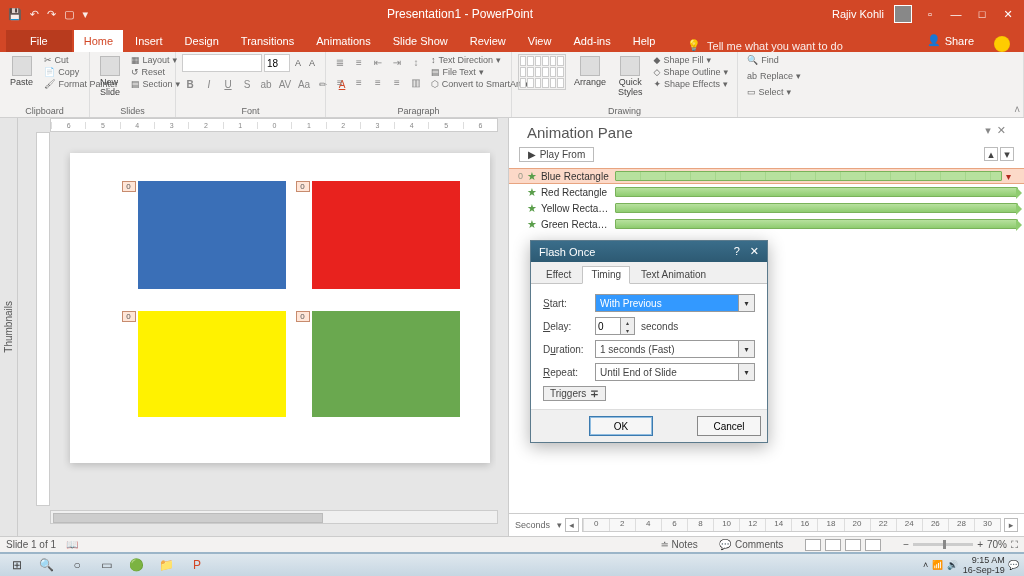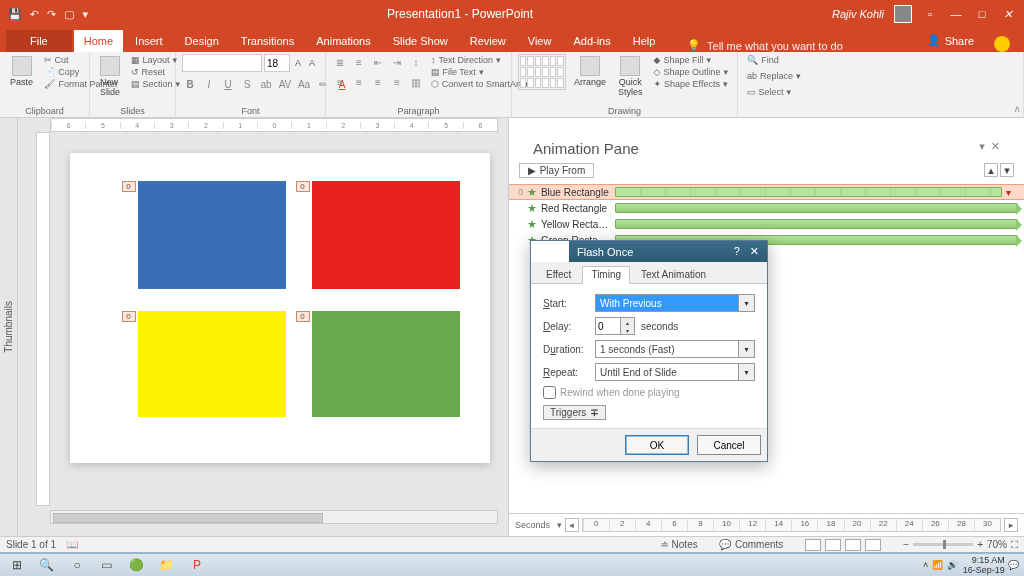--- a/index.html
+++ b/index.html
@@ -3,21 +3,21 @@
 <meta charset="utf-8">
 <style>
 * { box-sizing: border-box; margin: 0; padding: 0; font-family: "Segoe UI", sans-serif; }
 body { width: 1024px; height: 576px; overflow: hidden; background: #e6e6e6; font-size: 11px; color: #444; position: relative; }
 
 
 .titlebar { height: 28px; background: #d24726; display: flex; align-items: center; color: #fff; }
 .qat { display: flex; gap: 8px; padding: 0 8px; align-items: center; }
 .qat span { opacity: .9; }
 .title { flex: 1; text-align: center; font-size: 12px; }
-.user-area { display: flex; gap: 10px; padding: 0 8px; align-items: center; font-size: 11px; font-style: italic; }
+.user-area { display: flex; gap: 10px; padding: 0 8px; align-items: center; font-size: 11px; }
 .avatar { width: 18px; height: 18px; background: #888; border: 1px solid #fff; }
 .winbtn { width: 16px; text-align: center; }
 
 
 .ribbon-tabs { height: 24px; background: #d24726; display: flex; align-items: flex-end; padding: 0 6px; gap: 2px; color: #fff; font-size: 11px; }
 .ribbon-tabs .tab { padding: 5px 10px; cursor: pointer; }
 .ribbon-tabs .tab.active { background: #fff; color: #d24726; }
 .ribbon-tabs .file { background: #b83b1e; padding: 5px 24px; }
 .tellme { margin-left: 20px; display: flex; align-items: center; gap: 6px; opacity: .9; }
 .share { margin-left: auto; padding: 5px 10px; display:flex; align-items:center; gap:4px; }
@@ -50,21 +50,21 @@
 .ruler-v { position:absolute; top:14px; left:18px; bottom:30px; width:14px; background:#fff; border:1px solid #ccc; }
 .canvas-wrap { position:absolute; top:25px; left:45px; right:12px; bottom:30px; overflow:auto; background:#e6e6e6; display:flex; align-items:flex-start; justify-content:center; }
 .slide { width: 420px; height: 310px; background:#fff; box-shadow: 0 2px 8px rgba(0,0,0,.2); margin-top:10px; position:relative; }
 .slide .tag { position:absolute; width:14px; height:11px; border:1px solid #c78b6e; background:#ffe6d8; font-size:8px; display:flex; align-items:center; justify-content:center; color:#555; }
 .slide .shp { position:absolute; }
 .hscroll { position:absolute; bottom:12px; left:32px; right:10px; height:14px; background:#f0f0f0; border:1px solid #ccc; }
 .hscroll::after { content:""; position:absolute; left:2px; top:2px; height:8px; width:60%; background:#cdcdcd; border:1px solid #bbb; }
 
 
 .anim-pane { flex: 1; background:#fff; border-left:1px solid #ccc; display:flex; flex-direction:column; position:relative; }
-.anim-head { padding: 6px 24px 4px; color:#555; font-size:15px; font-weight:300; display:flex;margin-top:16px; }
+.anim-head { padding: 6px 18px 4px; color:#555; font-size:15px; font-weight:300; display:flex; }
 .anim-head .ctrls { margin-left:auto; display:flex; gap:6px; color:#888; font-size:11px; }
 .play-row { padding: 2px 10px 6px; }
 .play-btn { border:1px solid #bbb; background:#fff; padding: 1px 8px; font-size:10px; display:inline-flex; align-items:center; gap:4px; }
 .alist { flex:1; overflow:auto; }
 .arow { display:flex; align-items:center; height:16px; font-size:10px; padding: 0 6px 0 2px; gap:4px; }
 .arow.sel { background:#fcd9c8; border-top:1px solid #e8a480; border-bottom:1px solid #e8a480; }
 .arow .num { width:12px; text-align:right; color:#998; font-size:9px; }
 .arow .star { color:#5a9e4b; font-size:11px; }
 .arow .name { width: 70px; overflow:hidden; text-overflow:ellipsis; white-space:nowrap; color:#333; }
 .arow .bar { flex:1; height:10px; background: linear-gradient(#b7e19e,#8fcc70); border:1px solid #79b25a; border-radius:1px; position:relative; }
@@ -73,41 +73,41 @@
 .arow .dd { width:12px; color:#b02a1e; }
 
 .timeline { border-top:1px solid #ccc; padding: 4px 6px; display:flex; align-items:center; gap:3px; color:#666; font-size:9px; }
 .timeline .lbl { margin-right:4px; }
 .timeline .ruler { flex:1; height:14px; border:1px solid #ccc; background:#f8f8f8; display:flex; font-size:8px; }
 .timeline .ruler span { flex:1; border-left:1px solid #ddd; text-align:center; }
 .tbtn { border:1px solid #bbb; width:14px; height:14px; display:inline-flex; align-items:center; justify-content:center; background:#fff; }
 
 
 .dialog { position:absolute; top:240px; left:530px; width:238px; background:#fff; border:1px solid #5b7a8c; box-shadow: 0 4px 16px rgba(0,0,0,.3); font-size:10px; z-index:50; }
-.dialog .dtitle { background: linear-gradient(#3a6d8a,#2d5a73); color:#fff; padding: 4px 8px; display:flex; align-items:center; font-size:11px;margin-left:38px; }
+.dialog .dtitle { background: linear-gradient(#3a6d8a,#2d5a73); color:#fff; padding: 4px 8px; display:flex; align-items:center; font-size:11px; }
 .dialog .dtitle .sp { margin-left:auto; display:flex; gap:10px; }
 .dtabs { display:flex; border-bottom:1px solid #c5c5c5; background:#f0f0f0; padding: 4px 6px 0; gap:2px; font-size:10px; }
 .dtabs span { padding: 2px 8px; border:1px solid transparent; cursor:pointer; }
 .dtabs span.active { background:#fff; border:1px solid #c5c5c5; border-bottom:1px solid #fff; margin-bottom:-1px; }
 .dbody { padding: 10px 12px 8px; }
 .frow { display:flex; align-items:center; margin-bottom:5px; }
 .frow label { width:52px; }
 .frow label u { text-decoration: underline; }
 .frow .val { flex:1; border:1px solid #999; height:18px; padding:0 4px; display:flex; align-items:center; background:#fff; position:relative; }
 .frow .val.sel { background:#3399ff; color:#fff; }
 .frow .val .dd { position:absolute; right:0; top:0; bottom:0; width:16px; border-left:1px solid #999; background:#eee; display:flex; align-items:center; justify-content:center; color:#333; font-size:8px; }
 .spin { width:40px; border:1px solid #999; height:18px; display:flex; }
 .spin input { border:none; width:24px; font-size:10px; padding:0 2px; outline:none; }
 .spin .sp-btns { width:14px; display:flex; flex-direction:column; border-left:1px solid #999; }
 .spin .sp-btns span { flex:1; font-size:6px; display:flex; align-items:center; justify-content:center; background:#eee; }
 .chk { display:flex; align-items:center; gap:4px; margin: 3px 0 6px; color:#999; }
 .chk input { margin:0; }
 .trigger-btn { border:1px solid #999; padding:1px 6px; background:#f0f0f0; display:inline-flex; align-items:center; gap:4px; }
 .dbtns { border-top:1px solid #ddd; background:#f0f0f0; padding:6px; display:flex; justify-content:flex-end; gap:8px; }
-.dbtns button { width:64px; height:20px; font-size:10px; border:1px solid #888; background:#f6f6f6; }
+.dbtns button { width:64px; height:20px; font-size:10px; border:1px solid #888; background:#f6f6f6;margin-left:36px; }
 .dbtns button.primary { border:1px solid #3b7aaf; box-shadow: inset 0 0 0 1px #8fbce0; }
 
 
 .statusbar { position:absolute; left:0; right:0; bottom:24px; height:16px; background:#f3f2f1; border-top:1px solid #ccc; display:flex; align-items:center; font-size:10px; color:#555; padding:0 6px; gap:10px; }
 .statusbar .sp { margin-left:auto; display:flex; gap:22px; align-items:center; }
 .view-icons { display:flex; gap:4px; }
 .view-icons span { width:16px; height:12px; border:1px solid #aaa; background:#fff; }
 .zoom { display:flex; align-items:center; gap:4px; }
 .zoom .track { width:60px; height:3px; background:#ccc; position:relative; }
 .zoom .track::after { content:""; position:absolute; left:50%; top:-3px; width:3px; height:9px; background:#888; }
@@ -436,24 +436,20 @@
           <span class="dd">▾</span>
       </div>
     </div>
     <div class="frow">
       <label><u>R</u>epeat:</label>
       <div class="val">
         <span>Until End of Slide</span>
           <span class="dd">▾</span>
       </div>
     </div>
-    <div class="chk">
-      <input type="checkbox" style="">
-      <span>Rewind when done playing</span>
-    </div>
     <span class="trigger-btn">
       <span>Triggers</span> 
         <b>∓</b>
     </span>
   </div>
   <div class="dbtns">
     <button class="primary">OK</button>
     <button>Cancel</button>
   </div>
 </div>

